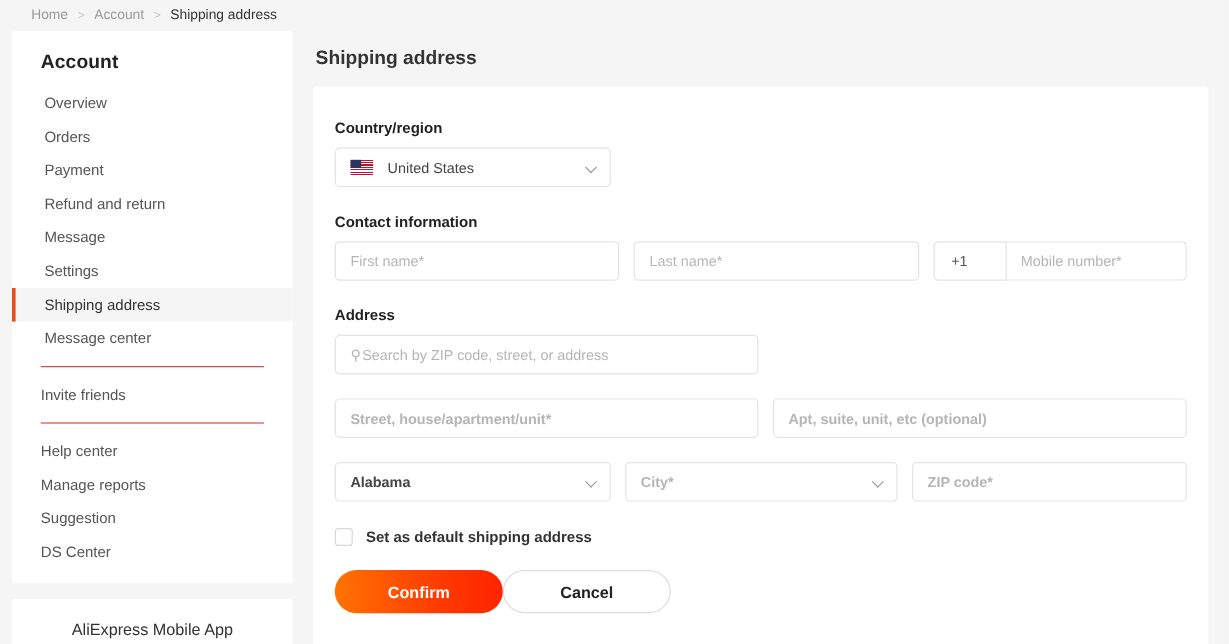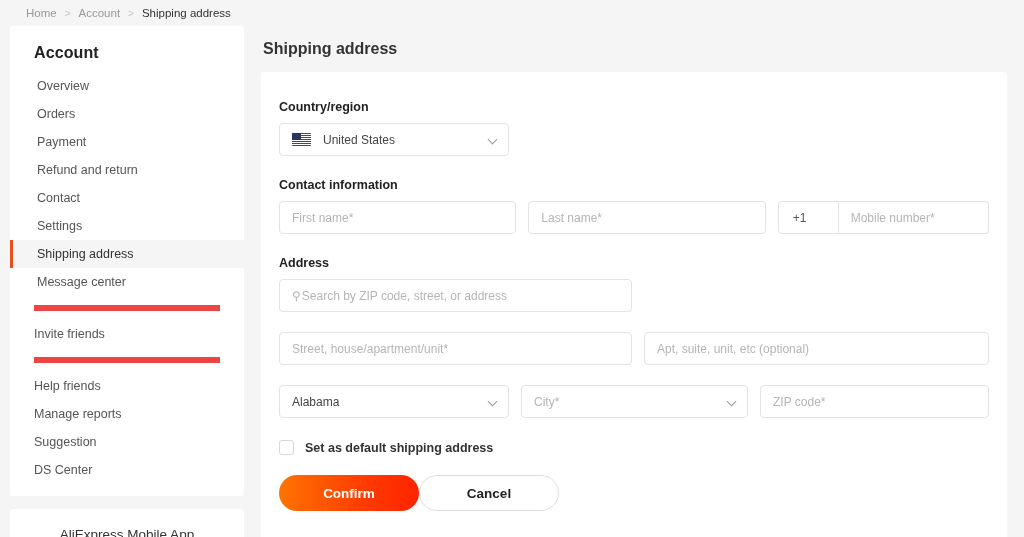--- a/index.html
+++ b/index.html
@@ -62,21 +62,21 @@
     cursor: pointer;
   }
   .side-item.active {
     background: #f5f5f5;
     border-left-color: #e94f1d;
     color: #333;
   }
 
   .side-group { padding-top: 9px; }
   .side-group.divided {
-    border-top: 6px solid #ef4444;
+    border-top: 1px solid #ef4444;
     margin: 9px 24px 0 24px;
     padding: 9px 0 0 0;
   }
   .side-group.divided .side-item { padding-left: 0; border-left: none; }
 
   .app-card {
     background: #fff;
     border-radius: 3px;
     margin-top: 13px;
     padding: 18px 10px 14px 10px;
@@ -101,21 +101,21 @@
 
   .field-label {
     font-size: 12.5px;
     font-weight: bold;
     color: #222;
     margin-bottom: 9px;
   }
   .field-label.spaced { margin-top: 22px; }
 
   .row { display: flex; gap: 12px; }
-  .row + .row { margin-top: 13px; }
+  .row + .row { margin-top: 13px; font-weight: bold; }
 
   .ctrl {
     height: 33px;
     border: 1px solid #e3e3e3;
     border-radius: 4px;
     background: #fff;
     display: flex;
     align-items: center;
     padding: 0 12px;
     font-size: 12px;
@@ -266,41 +266,41 @@
       <div class="side-item">
         <span>Orders</span>
       </div>
       <div class="side-item">
         <span>Payment</span>
       </div>
       <div class="side-item">
         <span>Refund and return</span>
       </div>
       <div class="side-item">
-        <span>Contact</span>
+        <span>Message</span>
       </div>
       <div class="side-item">
         <span>Settings</span>
       </div>
       <div class="side-item active">
         <span>Shipping address</span>
       </div>
       <div class="side-item">
         <span>Message center</span>
       </div>
 
       <div class="side-group divided">
         <div class="side-item">
           <span>Invite friends</span>
         </div>
       </div>
 
       <div class="side-group divided">
         <div class="side-item">
-          <span>Help friends</span>
+          <span>Help center</span>
         </div>
         <div class="side-item">
           <span>Manage reports</span>
         </div>
         <div class="side-item">
           <span>Suggestion</span>
         </div>
         <div class="side-item">
           <span>DS Center</span>
         </div>

